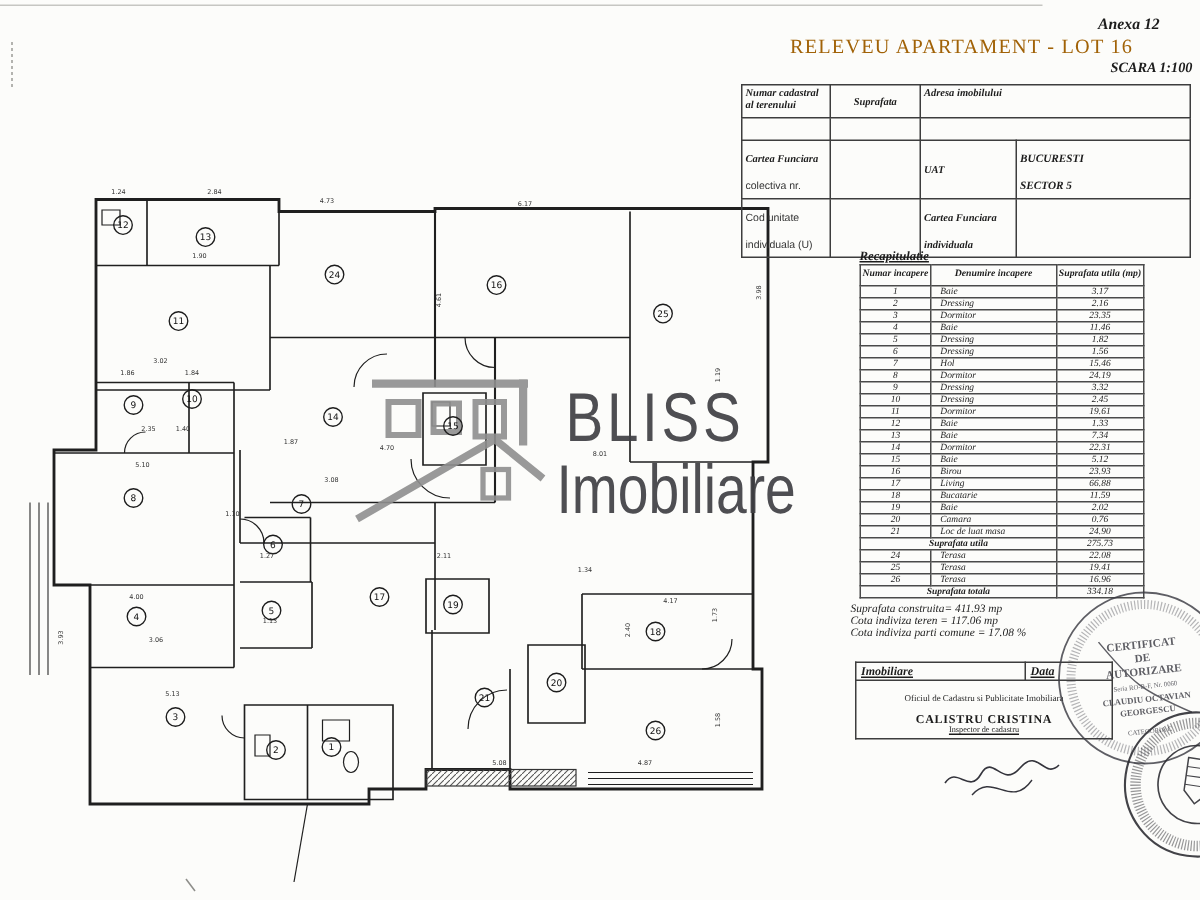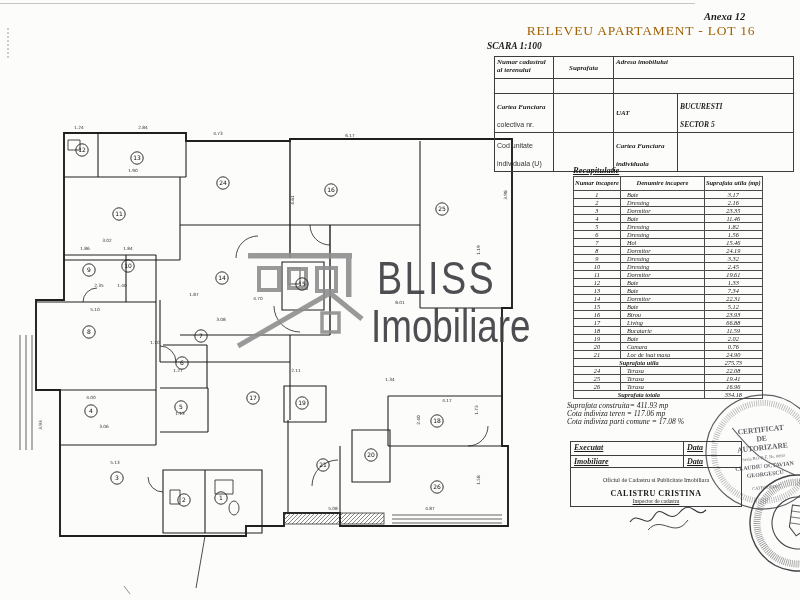--- a/index.html
+++ b/index.html
@@ -1,23 +1,23 @@
 <!DOCTYPE html>
 <html><head>
 <meta charset="utf-8">
 <style>
   html,body{margin:0;padding:0;background:#e8e8e6;}
   #page{position:relative;width:800px;height:600px;background:#fcfcfa;overflow:hidden;
         font-family:"Liberation Serif",serif;color:#1c1c1c;}
   .abs{position:absolute;}
   
-  #annex{left:704px;top:11px;font:italic bold 10.5px "Liberation Serif",serif;}
+  #annex{left:732px;top:11px;font:italic bold 10.5px "Liberation Serif",serif;}
   #title{left:487px;top:23px;width:308px;text-align:center;
          font:13.5px "Liberation Serif",serif;letter-spacing:.8px;color:#a16207;}
-  #scale{left:487px;top:41px;width:308px;text-align:left;
+  #scale{left:487px;top:41px;width:308px;text-align:right;
          font:italic bold 9.5px "Liberation Serif",serif;}
   
   #info-table{left:494px;top:56px;border-collapse:collapse;table-layout:fixed;}
   #info-table td{border:1px solid #3d3d3d;padding:1px 2px;vertical-align:top;overflow:hidden;}
   #info-table .it{font:italic bold 7px "Liberation Serif",serif;}
   #info-table .sn{font:7px "Liberation Sans",sans-serif;color:#333;}
   #info-table .ctr{text-align:center;}
   
   #recap-title{left:573px;top:165px;font:italic bold 8.5px "Liberation Serif",serif;text-decoration:underline;}
   #recap-table{left:573px;top:176px;border-collapse:collapse;table-layout:fixed;}
@@ -420,24 +420,20 @@
     <div>Cota indiviza teren = 117.06 mp</div>
     <div>Cota indiviza parti comune = 17.08 %</div>
   </div>
 
   <table class="abs" id="exec-table">
     <colgroup>
         <col style="width:113px">
         <col style="width:58px">
       </colgroup>
     <tbody>
-        <tr style="height:14px">
-      <td style="text-decoration:underline">Executat</td>
-      <td style="text-decoration:underline">Data</td>
-    </tr>
     <tr style="height:12px">
       <td style="text-decoration:underline">Imobiliare</td>
       <td style="text-decoration:underline">Data</td>
     </tr>
     <tr style="height:39px">
       <td colspan="2" id="exec-bottom">
         <div id="office-line">Oficiul de Cadastru si Publicitate Imobiliara</div>
         <div id="inspector-name">CALISTRU CRISTINA</div>
         <div id="inspector-title">Inspector de cadastru</div>
       </td>

